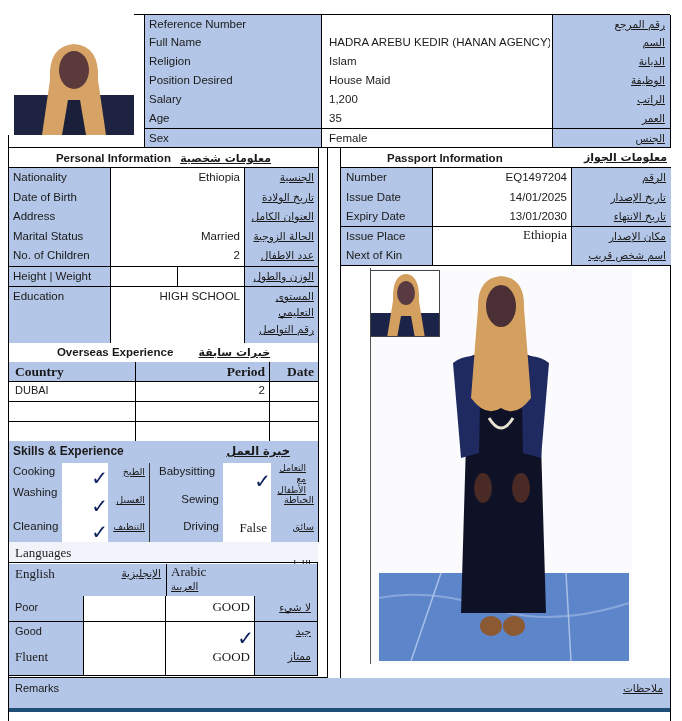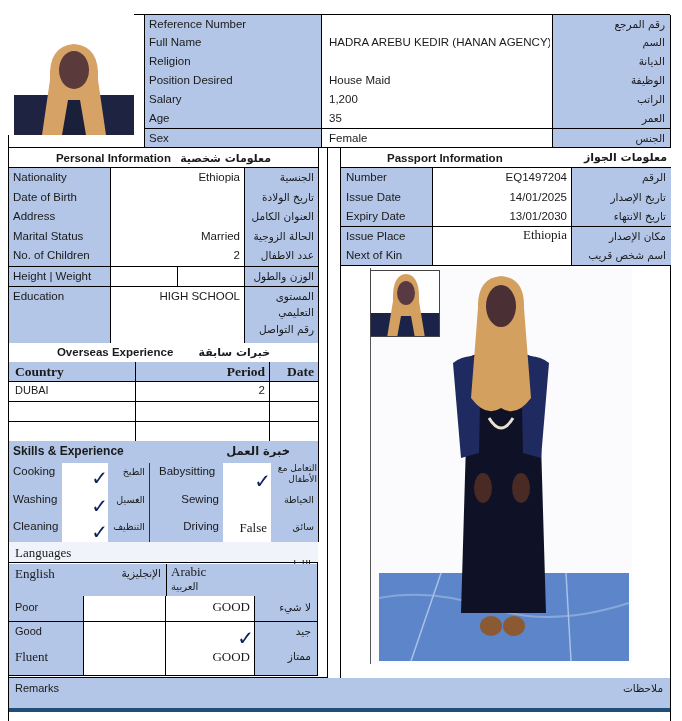--- a/index.html
+++ b/index.html
@@ -1,21 +1,21 @@
 <!DOCTYPE html>
 <html><head>
 <meta charset="utf-8">
 <style>
   * { box-sizing: border-box; margin: 0; padding: 0; }
   html, body { width: 682px; height: 721px; background: #ffffff; overflow: hidden; }
   body { font-family: "Liberation Sans", "DejaVu Sans", sans-serif; font-size: 11.5px; color: #1a1a1a; position: relative; }
   .abs { position: absolute; }
   .blue { background: #b4c6e7; }
   .white { background: #ffffff; }
-  .ar { direction: rtl; text-align: right; font-family: "DejaVu Sans", sans-serif; font-size: 10.5px; }
+  .ar { direction: rtl; text-align: right; font-family: "DejaVu Sans", sans-serif; font-size: 10.5px; text-decoration: underline; }
   .serif { font-family: "Liberation Serif", "DejaVu Serif", serif; }
   .bt { border-top: 1px solid #000; }
   .bb { border-bottom: 1px solid #000; }
   .cell { position: absolute; padding: 0 4px; line-height: 19px; white-space: nowrap; overflow: hidden; }
   .center { text-align: right; }
   .bold { font-weight: bold; }
   .check { font-size: 20px; color: #0b1f5c; line-height: 20px; }
 </style>
 </head>
 <body>
@@ -44,20 +44,21 @@
 
   <div class="cell" style="left:0;top:0;width:201px;line-height:18px;">Reference Number</div>
   <div class="cell" style="left:180px;top:0;width:225px;line-height:18px;"></div>
   <div class="cell ar" style="left:408px;top:0;width:116px;line-height:18px;">رقم المرجع</div>
 
   <div class="cell" style="left:0;top:18px;width:177px;line-height:19px;">Full Name</div>
   <div class="cell" style="left:180px;top:18px;width:225px;line-height:19px;">HADRA AREBU KEDIR (HANAN AGENCY)</div>
   <div class="cell ar" style="left:408px;top:18px;width:116px;line-height:19px;">السم</div>
 
   <div class="cell" style="left:0;top:37px;width:177px;">Religion</div>
+  <div class="cell" style="left:180px;top:37px;width:225px;">Islam</div>
   <div class="cell ar" style="left:408px;top:37px;width:116px;">الديانة</div>
 
   <div class="cell" style="left:0;top:56px;width:177px;">Position Desired</div>
   <div class="cell" style="left:180px;top:56px;width:225px;">House Maid</div>
   <div class="cell ar" style="left:408px;top:56px;width:116px;">الوظيفة</div>
 
   <div class="cell" style="left:0;top:75px;width:177px;">Salary</div>
   <div class="cell" style="left:180px;top:75px;width:225px;">1,200</div>
   <div class="cell ar" style="left:408px;top:75px;width:116px;">الراتب</div>
 
@@ -145,31 +146,31 @@
   <div class="cell bold" style="left:0;top:1px;width:200px;font-size:12px;">Skills &amp; Experience</div>
 
   <div class="abs white" style="left:53px;top:22px;width:46px;height:79px;"></div>
   <div class="abs white" style="left:214px;top:22px;width:48px;height:79px;"></div>
   <div class="abs" style="left:140px;top:22px;width:1px;height:79px;background:#333;"></div>
 
   <div class="cell" style="left:0;top:21px;width:53px;">Cooking</div>
   <div class="abs check center" style="left:53px;top:27px;width:46px;">✓</div>
   <div class="cell ar" style="left:99px;top:21px;width:41px;font-size:9.5px;">الطبخ</div>
 
-  <div class="cell" style="left:0;top:49px;width:65px;">Washing</div>
+  <div class="cell" style="left:0;top:42px;width:65px;">Washing</div>
   <div class="abs check center" style="left:53px;top:55px;width:46px;">✓</div>
   <div class="cell ar" style="left:99px;top:49px;width:41px;font-size:9.5px;">الغسيل</div>
 
   <div class="cell" style="left:0;top:76px;width:53px;">Cleaning</div>
   <div class="abs check center" style="left:53px;top:81px;width:46px;">✓</div>
   <div class="cell ar" style="left:99px;top:76px;width:41px;font-size:9.5px;">التنظيف</div>
 
   <div class="cell" style="left:146px;top:21px;width:70px;">Babysitting</div>
   <div class="abs check center" style="left:214px;top:30px;width:48px;">✓</div>
-  <div class="cell ar" style="left:262px;top:22px;width:47px;font-size:9px;white-space:normal;line-height:11px;padding:0 1px;">التعامل مع الأطفال</div>
+  <div class="cell ar" style="left:262px;top:22px;width:47px;font-size:9px;white-space:normal;line-height:11px;padding:0 12px;">التعامل مع الأطفال</div>
 
   <div class="cell center" style="left:141px;top:49px;width:73px;">Sewing</div>
   <div class="abs check center" style="left:214px;top:55px;width:48px;"></div>
   <div class="cell ar" style="left:262px;top:49px;width:47px;font-size:9.5px;">الخياطة</div>
 
   <div class="cell center" style="left:141px;top:76px;width:73px;">Driving</div>
   <div class="cell serif center" style="left:214px;top:77px;width:48px;font-size:13px;">False</div>
   <div class="cell ar" style="left:262px;top:76px;width:47px;font-size:9.5px;">سائق</div>
 </div>
 

